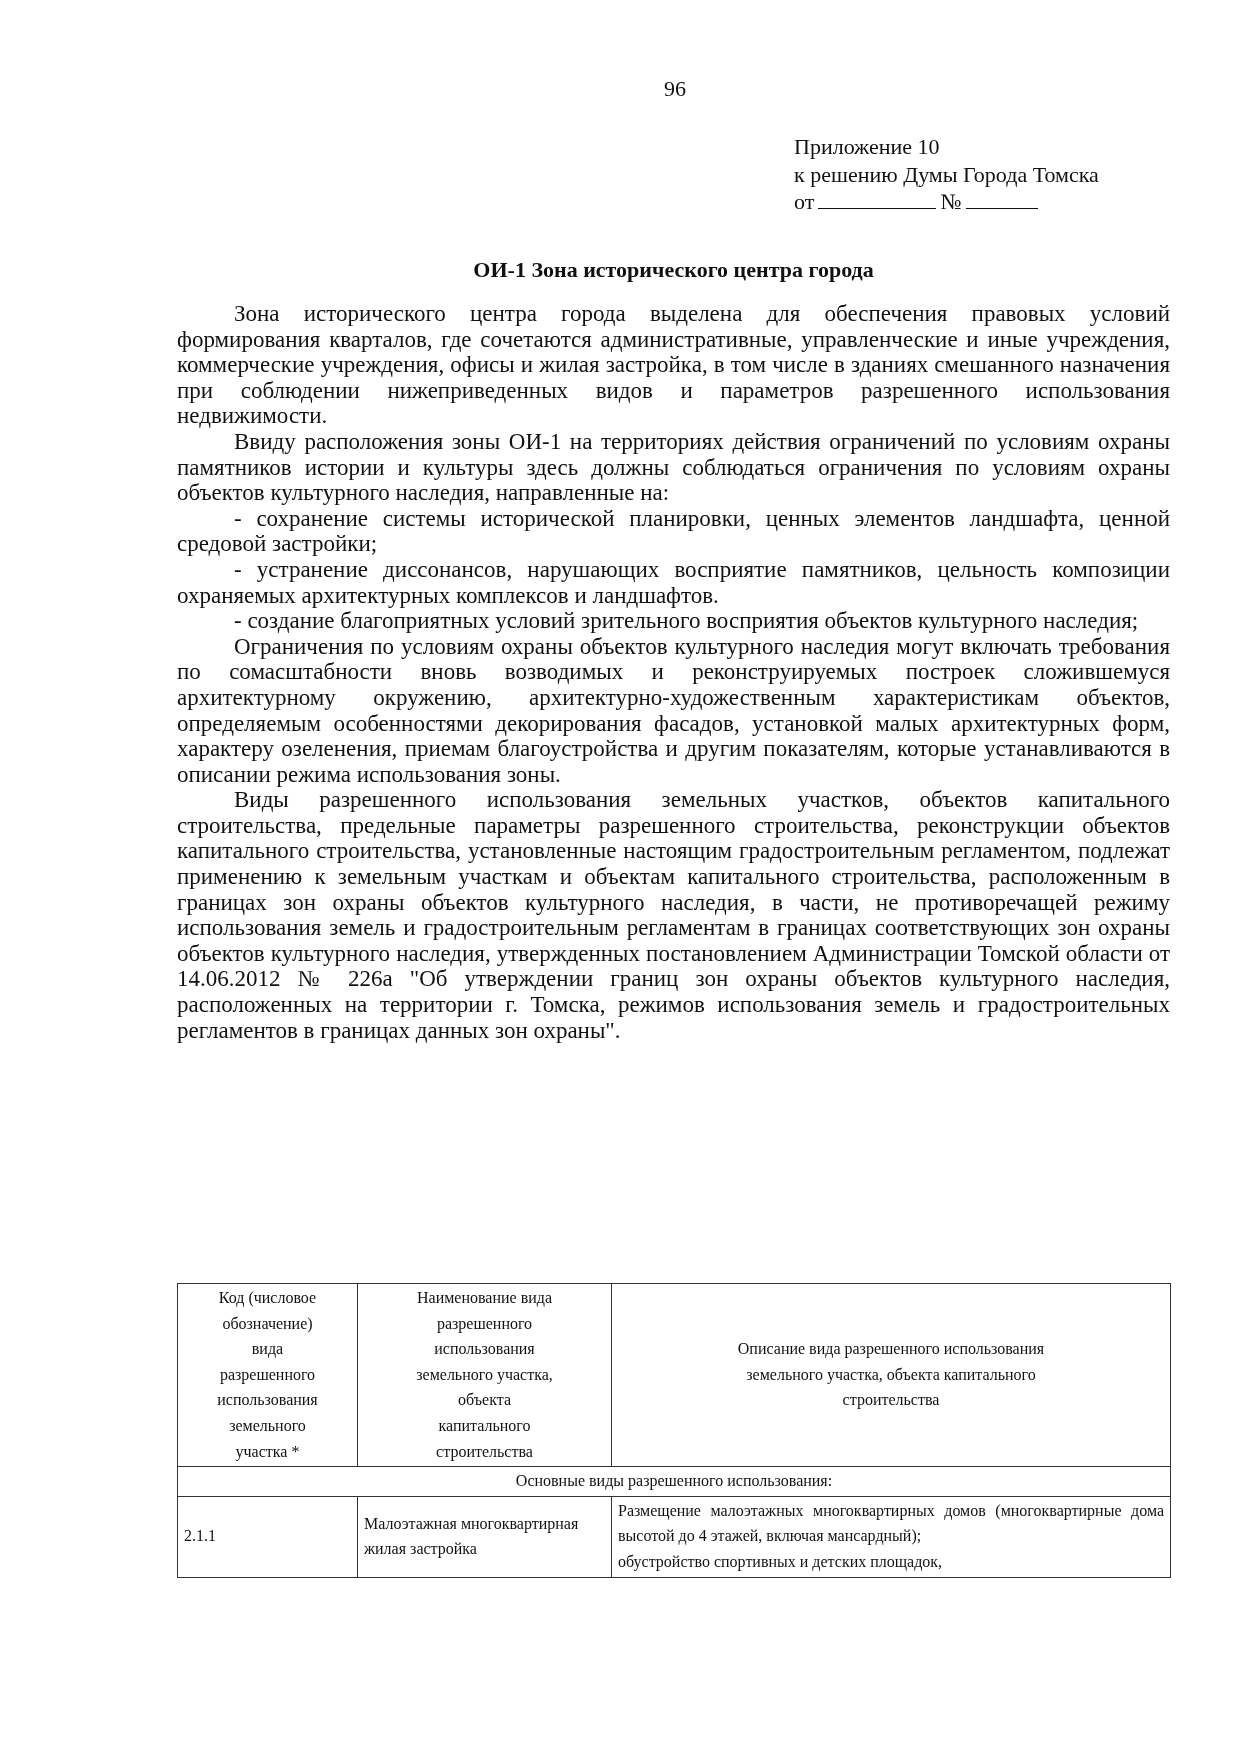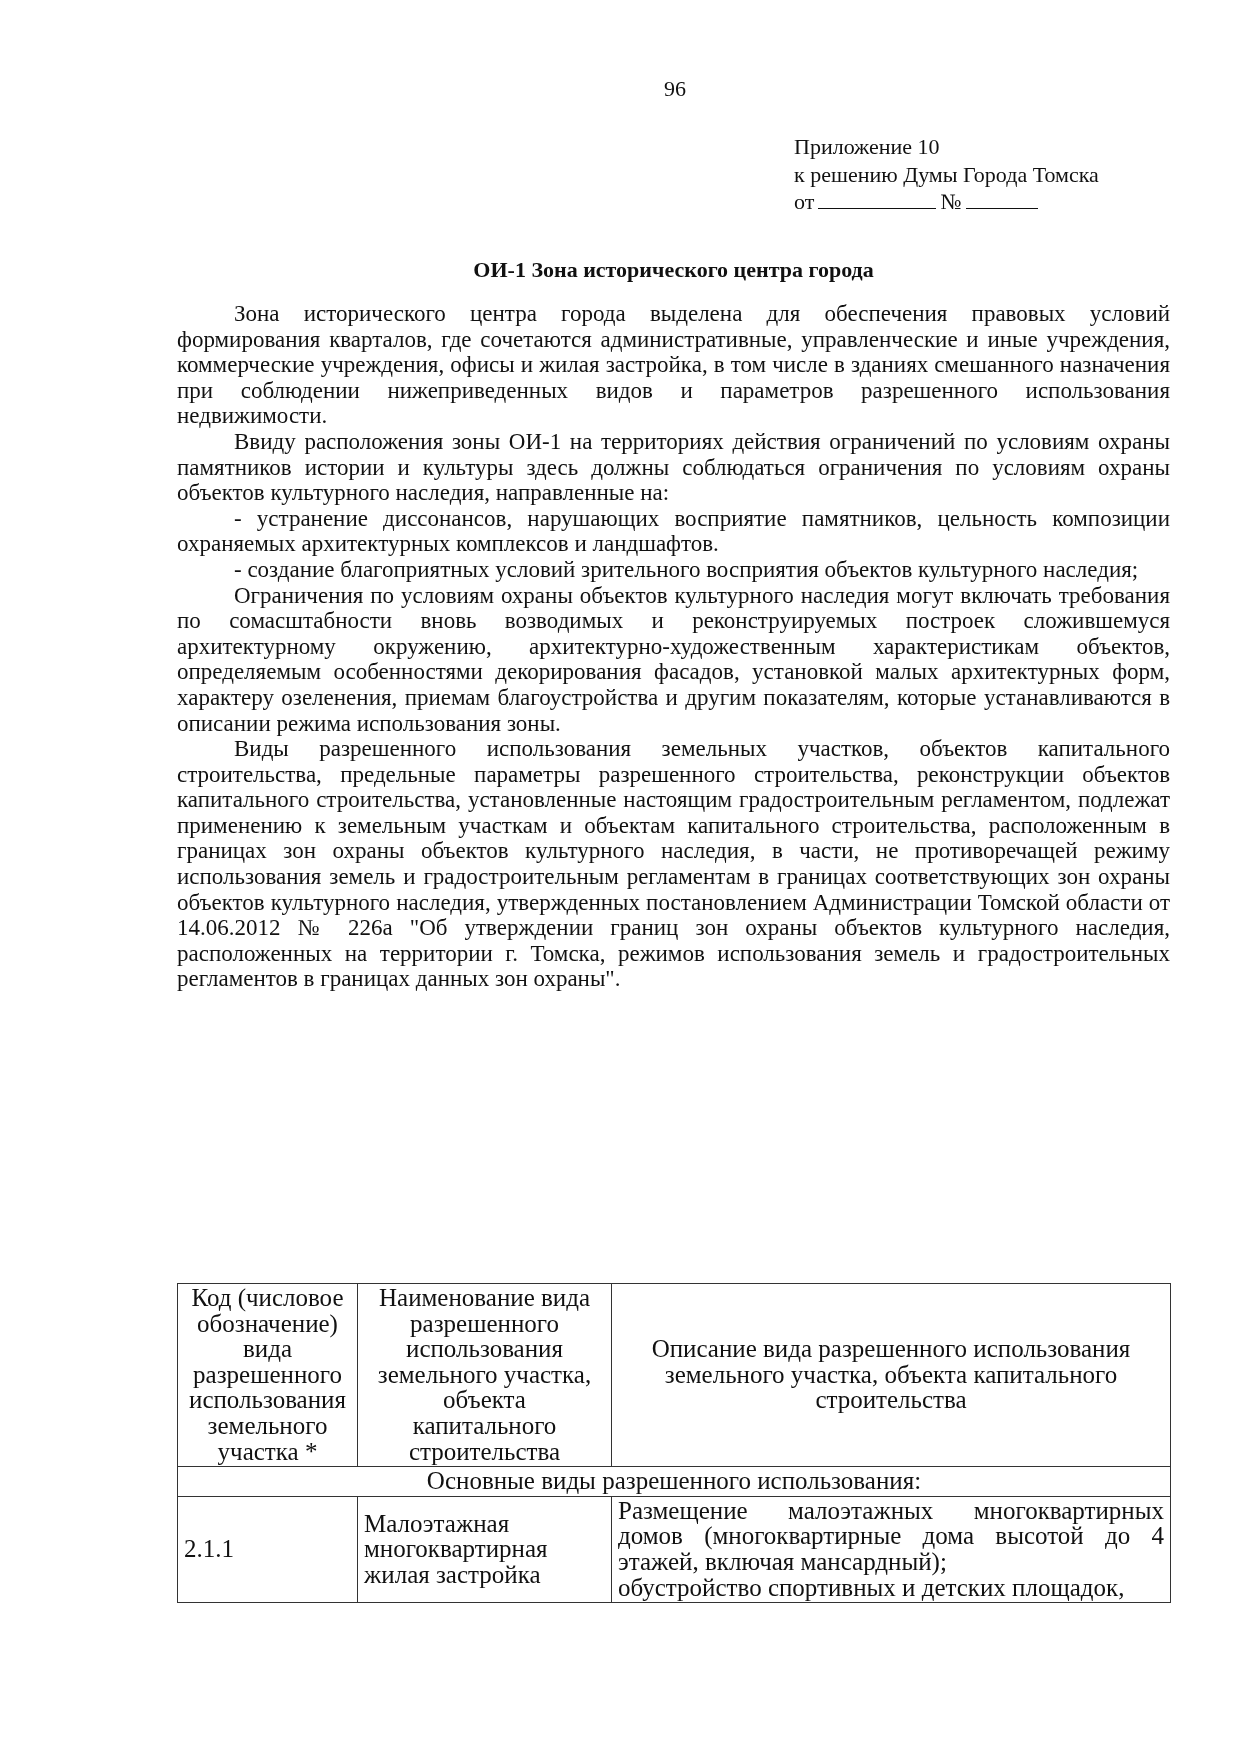--- a/index.html
+++ b/index.html
@@ -25,21 +25,21 @@
     font-weight: bold; font-size: 22px;
   }
   .body-text {
     position: absolute; left: 177px; top: 301px; width: 993px;
     font-size: 23px; line-height: 25.6px; text-align: justify;
   }
   .body-text p { margin: 0; text-indent: 57px; }
   .body-text p.dash { text-indent: 57px; }
   table.reg {
     position: absolute; left: 177px; top: 1283px; width: 994px;
-    border-collapse: collapse; font-size: 25px; line-height: 25.6px;
+    border-collapse: collapse; font-size: 16px; line-height: 25.6px;
   }
   table.reg td, table.reg th {
     border: 1.3px solid #333; padding: 1px 6px 2px 6px; font-weight: normal; vertical-align: middle;
   }
   table.reg th { text-align: center; }
   .c1 { width: 167px; }
   .c2 { width: 241px; }
   .c3 { }
   .section-row td { text-align: center; font-weight: bold; padding: 2px 6px 2px 6px; }
   .data-row td { vertical-align: top; }
@@ -58,20 +58,21 @@
   <div class="line">
     <span>от</span><span class="blank date"></span><span>№</span><span class="blank num"></span>
   </div>
 </div>
 
 <div class="title">ОИ-1 Зона исторического центра города</div>
 
 <div class="body-text">
   <p>Зона исторического центра города выделена для обеспечения правовых условий формирования кварталов, где сочетаются административные, управленческие и иные учреждения, коммерческие учреждения, офисы и жилая застройка, в том числе в зданиях смешанного назначения при соблюдении нижеприведенных видов и параметров разрешенного использования недвижимости.</p>
   <p>Ввиду расположения зоны ОИ-1 на территориях действия ограничений по условиям охраны памятников истории и культуры здесь должны соблюдаться ограничения по условиям охраны объектов культурного наследия, направленные на:</p>
+  <p class="dash">- сохранение системы исторической планировки, ценных элементов ландшафта, ценной средовой застройки;</p>
   <p class="dash">- устранение диссонансов, нарушающих восприятие памятников, цельность композиции охраняемых архитектурных комплексов и ландшафтов.</p>
   <p class="dash">- создание благоприятных условий зрительного восприятия объектов культурного наследия;</p>
   <p>Ограничения по условиям охраны объектов культурного наследия могут включать требования по сомасштабности вновь возводимых и реконструируемых построек сложившемуся архитектурному окружению, архитектурно-художественным характеристикам объектов, определяемым особенностями декорирования фасадов, установкой малых архитектурных форм, характеру озеленения, приемам благоустройства и другим показателям, которые устанавливаются в описании режима использования зоны.</p>
   <p>Виды разрешенного использования земельных участков, объектов капитального строительства, предельные параметры разрешенного строительства, реконструкции объектов капитального строительства, установленные настоящим градостроительным регламентом, подлежат применению к земельным участкам и объектам капитального строительства, расположенным в границах зон охраны объектов культурного наследия, в части, не противоречащей режиму использования земель и градостроительным регламентам в границах соответствующих зон охраны объектов культурного наследия, утвержденных постановлением Администрации Томской области от 14.06.2012 № 226а "Об утверждении границ зон охраны объектов культурного наследия, расположенных на территории г. Томска, режимов использования земель и градостроительных регламентов в границах данных зон охраны".</p>
 </div>
 
 <table class="reg">
   <tbody>
       <tr>
     <th class="c1 hdr-stack">

